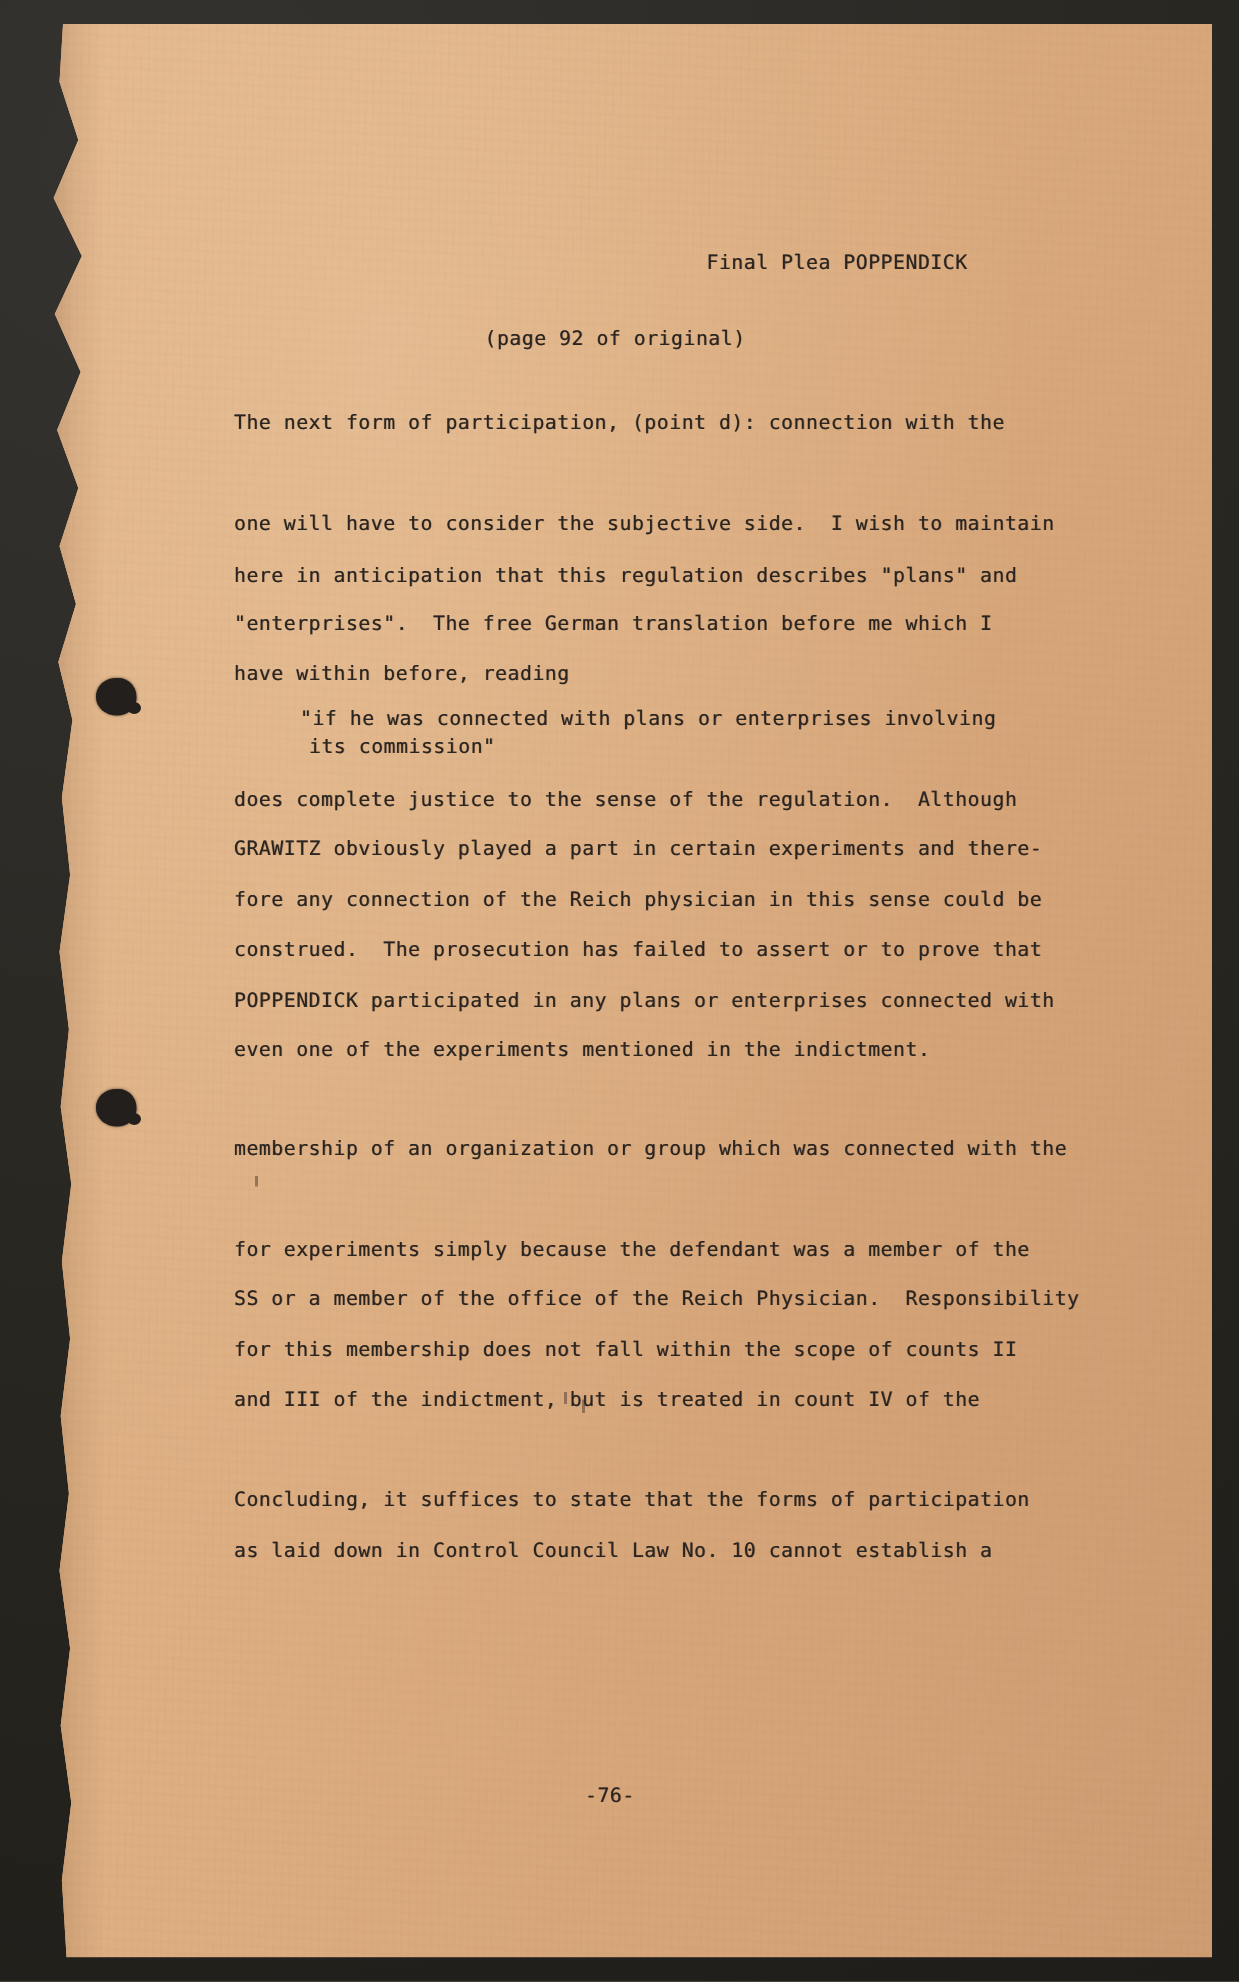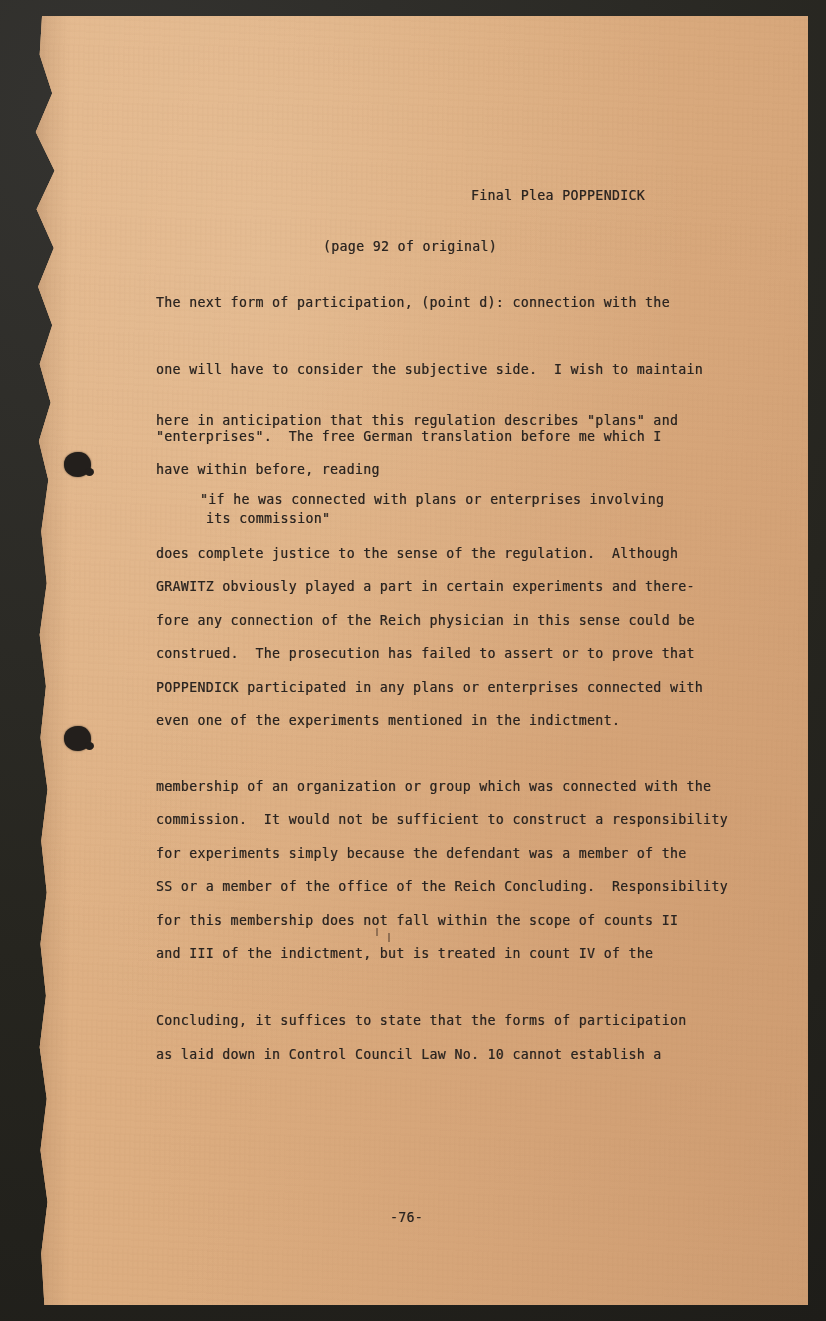--- a/index.html
+++ b/index.html
@@ -102,21 +102,20 @@
     font-size: 13.2px;
     letter-spacing: 0.35px;
   }
 
   .line {
     position: absolute;
     white-space: pre;
     text-shadow:
       0.4px 0 0 rgba(42,36,32,0.40),
       -0.3px 0.3px 0 rgba(42,36,32,0.22);
-    margin-top: 20px;
   }
 
   .heading     { left: 447px; top: 152px; }
   .pageref     { left: 299px; top: 203px; }
 
   
   .body-line   { left: 132px; }
 
   
   .quote-line  { left: 176px; }
@@ -149,38 +148,37 @@
   <div class="speck" style="left:364px; top:917px; width:2px; height:9px;"></div>
 
   <div class="typescript">
 
     <div class="line heading">Final Plea POPPENDICK</div>
 
     <div class="line pageref">(page 92 of original)</div>
 
     <div class="line body-line" style="top:259px">The next form of participation, (point d): connection with the</div>
     <div class="line body-line" style="top:326px">one will have to consider the subjective side.  I wish to maintain</div>
-    <div class="line body-line" style="top:377px">here in anticipation that this regulation describes "plans" and</div>
+    <div class="line body-line" style="top:361px">here in anticipation that this regulation describes "plans" and</div>
     <div class="line body-line" style="top:393px">"enterprises".  The free German translation before me which I</div>
     <div class="line body-line" style="top:426px">have within before, reading</div>
 
     <div class="line quote-line" style="top:456px">"if he was connected with plans or enterprises involving</div>
     <div class="line quote-line2" style="top:475px">its commission"</div>
 
     <div class="line body-line" style="top:510px">does complete justice to the sense of the regulation.  Although</div>
     <div class="line body-line" style="top:543px">GRAWITZ obviously played a part in certain experiments and there-</div>
     <div class="line body-line" style="top:577px">fore any connection of the Reich physician in this sense could be</div>
     <div class="line body-line" style="top:610px">construed.  The prosecution has failed to assert or to prove that</div>
     <div class="line body-line" style="top:644px">POPPENDICK participated in any plans or enterprises connected with</div>
     <div class="line body-line" style="top:677px">even one of the experiments mentioned in the indictment.</div>
 
     <div class="line body-line" style="top:743px">membership of an organization or group which was connected with the</div>
-    <div class="line body-line" style="top:776px">commission.  It would not be sufficient to construct a responsibility</div>
     <div class="line body-line" style="top:810px">for experiments simply because the defendant was a member of the</div>
-    <div class="line body-line" style="top:843px">SS or a member of the office of the Reich Concluding.  Responsibility</div>
+    <div class="line body-line" style="top:843px">SS or a member of the office of the Reich Physician.  Responsibility</div>
     <div class="line body-line" style="top:877px">for this membership does not fall within the scope of counts II</div>
     <div class="line body-line" style="top:910px">and III of the indictment, but is treated in count IV of the</div>
 
     <div class="line body-line" style="top:977px">Concluding, it suffices to state that the forms of participation</div>
     <div class="line body-line" style="top:1011px">as laid down in Control Council Law No. 10 cannot establish a</div>
 
     <div class="line footer">-76-</div>
 
   </div>
 </div>

